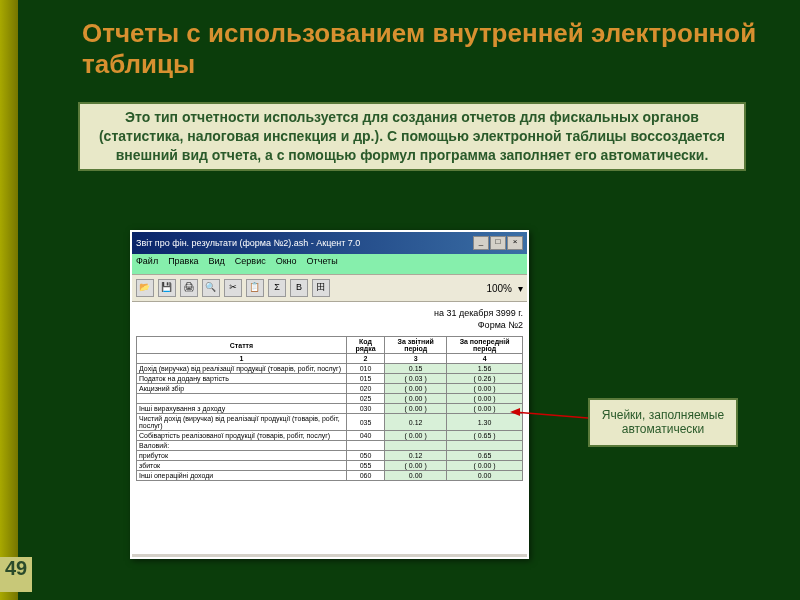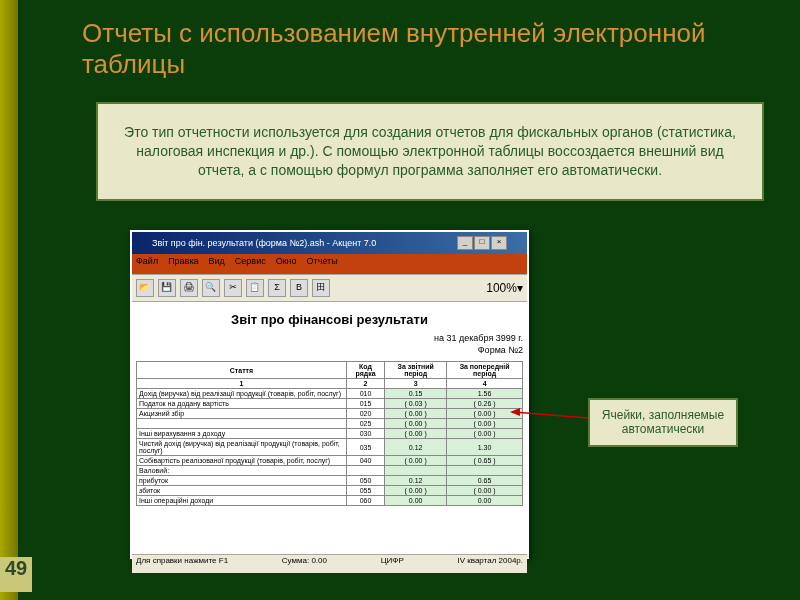--- a/index.html
+++ b/index.html
@@ -1,26 +1,26 @@
 <!DOCTYPE html>
 <html><head>
 <meta charset="utf-8">
 <style>
 body{margin:0;padding:0;width:800px;height:600px;background:#0b3d0b;font-family:Arial,sans-serif;overflow:hidden;position:relative}
 .sidebar{position:absolute;left:0;top:0;width:18px;height:600px;background:linear-gradient(to right,#a8a800 0%,#757500 100%)}
-.slide-title{position:absolute;left:82px;top:18px;color:#d89030;font-size:26px;font-weight:normal;line-height:1.2}
-.info-box{position:absolute;left:96px;top:102px;width:636px;background:#e8e8c8;border:2px solid #5a7a3a;padding:19px 14px;color:#2a5a2a;font-size:14px;font-weight:normal;text-align:center;line-height:1.35}
+.slide-title{position:absolute;left:82px;top:18px;color:#d89030;font-size:26px;font-weight:bold;line-height:1.2}
+.info-box{position:absolute;left:78px;top:102px;width:636px;background:#e8e8c8;border:2px solid #5a7a3a;padding:4px 14px;color:#2a5a2a;font-size:14px;font-weight:bold;text-align:center;line-height:1.35}
 .app-window{position:absolute;left:130px;top:230px;width:395px;height:325px;background:#d4d0c8;border:2px solid #fff;box-shadow:2px 2px 6px rgba(0,0,0,.5)}
-.titlebar{height:18px;background:linear-gradient(to right,#0a246a,#3a6ea5);color:#fff;font-size:9px;padding:2px 20px;display:flex;align-items:center;justify-content:space-between}
+.titlebar{height:18px;background:linear-gradient(to right,#0a246a,#3a6ea5);color:#fff;font-size:9px;padding:2px 4px;display:flex;align-items:center;justify-content:space-between}
 .titlebar-btns{display:flex;gap:1px}
 .tb-btn{width:14px;height:12px;background:#d4d0c8;border:1px solid #888;font-size:8px;text-align:center;line-height:10px;color:#000}
-.menubar{height:16px;background:#c2410c;border-bottom:1px solid #aca899;padding:2px 4px;font-size:9px;color:#000;display:flex;gap:10px}
+.menubar{height:16px;background:#86efac;border-bottom:1px solid #aca899;padding:2px 4px;font-size:9px;color:#000;display:flex;gap:10px}
 .toolbar{height:22px;background:#ece9d8;border-bottom:1px solid #aca899;padding:2px 4px;display:flex;align-items:center;gap:4px}
 .tb-icon{width:16px;height:16px;background:#ddd;border:1px solid #999;font-size:9px;text-align:center;line-height:14px}
-.zoom{font-size:12px;margin-left:auto;display:flex;align-items:flex-end;gap:0}
+.zoom{font-size:10px;margin-left:auto;display:flex;align-items:flex-end;gap:6px}
 .doc-area{height:244px;background:#fff;overflow:auto;padding:4px}
 .doc-title{text-align:center;font-weight:bold;font-size:13px;margin:6px 0}
 .doc-sub{text-align:right;font-size:9px;margin:2px 0}
 .doc-code{text-align:right;font-size:8px;margin:2px 10px}
 .data-table{width:100%;border-collapse:collapse;font-size:7px;margin-top:6px}
 .data-table th,.data-table td{border:1px solid #888;padding:1px 2px;text-align:center}
 .data-table td:first-child{text-align:left}
 .auto-cell{background:#d8f0d8}
 .statusbar{height:16px;background:#ece9d8;border-top:1px solid #aca899;font-size:8px;padding:1px 4px;display:flex;justify-content:space-between}
 .tabbar{height:16px;background:#ece9d8;border-top:1px solid #aca899;font-size:8px;padding:1px 4px}
@@ -64,21 +64,20 @@
     <div class="tb-icon">📋</div>
     <div class="tb-icon">Σ</div>
     <div class="tb-icon">B</div>
     <div class="tb-icon">田</div>
     <div class="zoom">
       <span>100%</span>
       <span>▾</span>
     </div>
   </div>
   <div class="doc-area">
-    <div class="doc-title">Звіт про фінансові результати</div>
     <div class="doc-sub">на 31 декабря 3999 г.</div>
     <div class="doc-sub">Форма №2</div>
     <table class="data-table">
       <thead>
         <tr>
           <th>Стаття</th>
           <th>Код рядка</th>
           <th>За звітний період</th>
           <th>За попередній період</th>
         </tr>
@@ -152,26 +151,20 @@
           </tr>
           <tr>
             <td>Інші операційні доходи</td>
             <td>060</td>
             <td class="auto-cell">0.00</td>
             <td class="auto-cell">0.00</td>
           </tr>
         </tbody>
     </table>
   </div>
-  <div class="statusbar">
-    <span>Для справки нажмите F1</span>
-    <span>Сумма: 0.00</span>
-    <span>ЦИФР</span>
-    <span>IV квартал 2004р.</span>
-  </div>
 </div>
 
 <div class="arrow">
   <svg width="80" height="14">
       <line x1="78" y1="10" x2="4" y2="4" stroke="#c00" stroke-width="1.5"></line>
       <polygon points="0,4 10,0 10,8" fill="#c00"></polygon>
     </svg>
 </div>
 
 <div class="callout">Ячейки, заполняемые автоматически</div>

